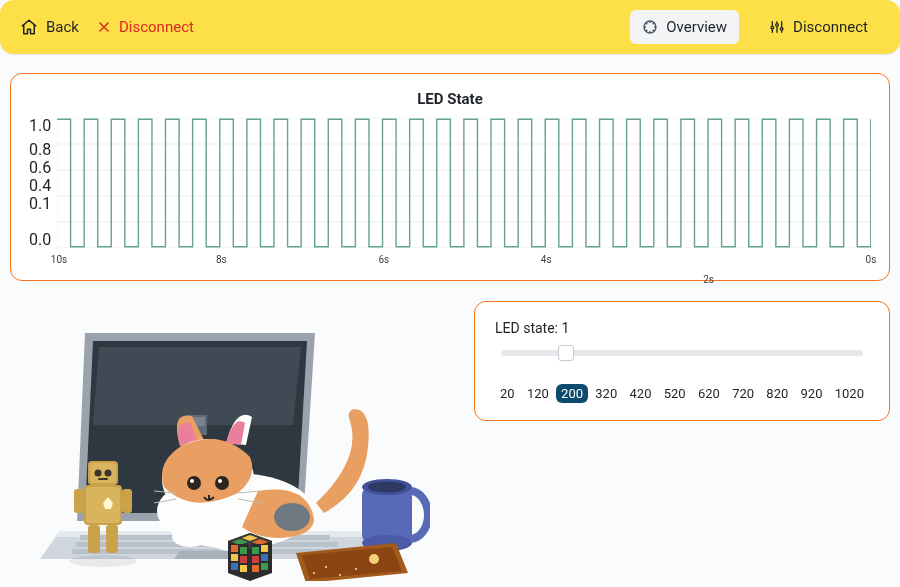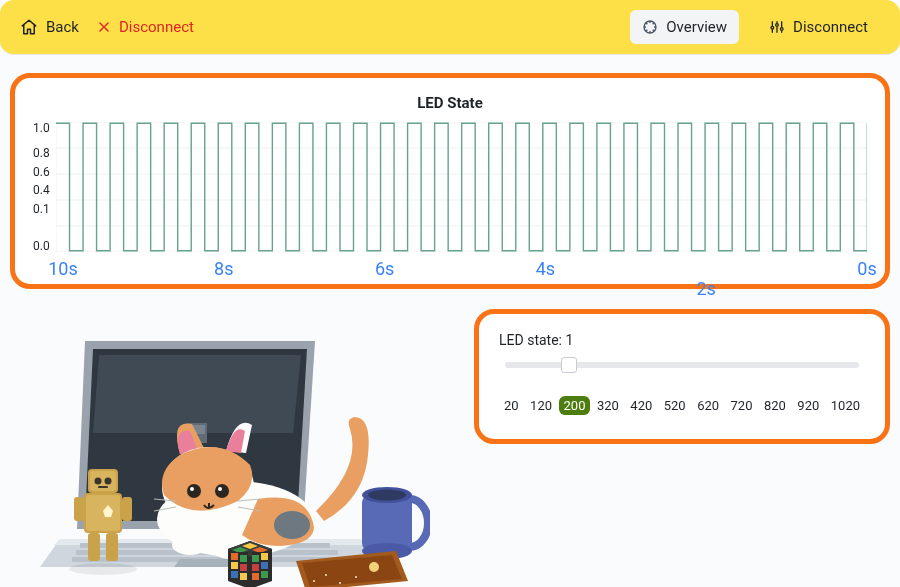--- a/index.html
+++ b/index.html
@@ -42,60 +42,60 @@
     color: #1f2328;
   }
   .tab.active { background: #f3f4f6; }
   .icon { display: inline-flex; }
   .icon svg { display: block; }
 
   .content { padding: 18px 10px 0 10px; }
 
   .card {
     background: #fff;
-    border: 5px solid #f97316;
-    border-radius: 20px;
+    border: 1px solid #f97316;
+    border-radius: 12px;
   }
   .chart-card {
     padding: 16px 18px 8px 18px;
   }
   .chart-title {
     text-align: center;
     font-weight: 700;
     font-size: 15px;
     margin-bottom: 10px;
   }
   .chart-body {
     display: flex;
   }
   .y-axis {
     display: flex;
     flex-direction: column;
     justify-content: space-between;
-    font-size: 12px;
+    font-size: 16px;
     color: #1f2328;
     padding-right: 6px;
     height: 130px;
     text-align: right;
   }
   .y-axis div { line-height: 1; transform: translateY(6px); }
   .y-axis div:first-child { transform: translateY(0); }
   .y-axis div:last-child { transform: translateY(0); margin-top: 24px; }
   .plot-wrap {
     flex: 1;
     position: relative;
     height: 130px;
   }
   .plot-wrap svg { position: absolute; inset: 0; width: 100%; height: 100%; }
   .x-axis {
     display: flex;
     margin-left: 30px;
     margin-top: 6px;
-    font-size: 18px;
-    color: #3b82f6;
+    font-size: 10px;
+    color: #404040;
     position: relative;
     height: 18px;
   }
   .x-tick { position: absolute; transform: translateX(-50%); }
 
   .row2 {
     display: flex;
     gap: 24px;
     margin-top: 20px;
   }
@@ -103,21 +103,21 @@
     flex: 0 0 440px;
     display: flex;
     justify-content: center;
     align-items: flex-start;
     padding-top: 10px;
   }
   .illus-wrap svg { display: block; }
 
   .slider-card {
     flex: 1;
-    padding: 18px 20px 24px 20px;
+    padding: 18px 20px 17px 20px;
     height: fit-content;
   }
   .slider-label { font-size: 14px; margin-bottom: 14px; }
   .slider-track {
     position: relative;
     height: 6px;
     background: #e5e7eb;
     border-radius: 4px;
     margin: 0 6px;
   }
@@ -132,21 +132,21 @@
     transform: translate(-50%, -50%);
   }
   .slider-values {
     display: flex;
     justify-content: space-between;
     font-size: 13px;
     color: #1f2328;
     margin-top: 28px;
   }
   .sv { padding: 2px 5px; border-radius: 6px; cursor: pointer; }
-  .sv.active { background: #4d7c0f; color: #fff; }
+  .sv.active { background: #0c4a6e; color: #fff; }
 </style>
 </head>
 <body>
 
 <div class="topbar">
   <div class="tb-left">
     <div class="tb-item">
       <span class="icon">
         <svg width="18" height="18" viewBox="0 0 24 24" fill="none" stroke="#1f2328" stroke-width="2" stroke-linecap="round" stroke-linejoin="round">
             <path d="M3 10.5 12 3l9 7.5"></path>

